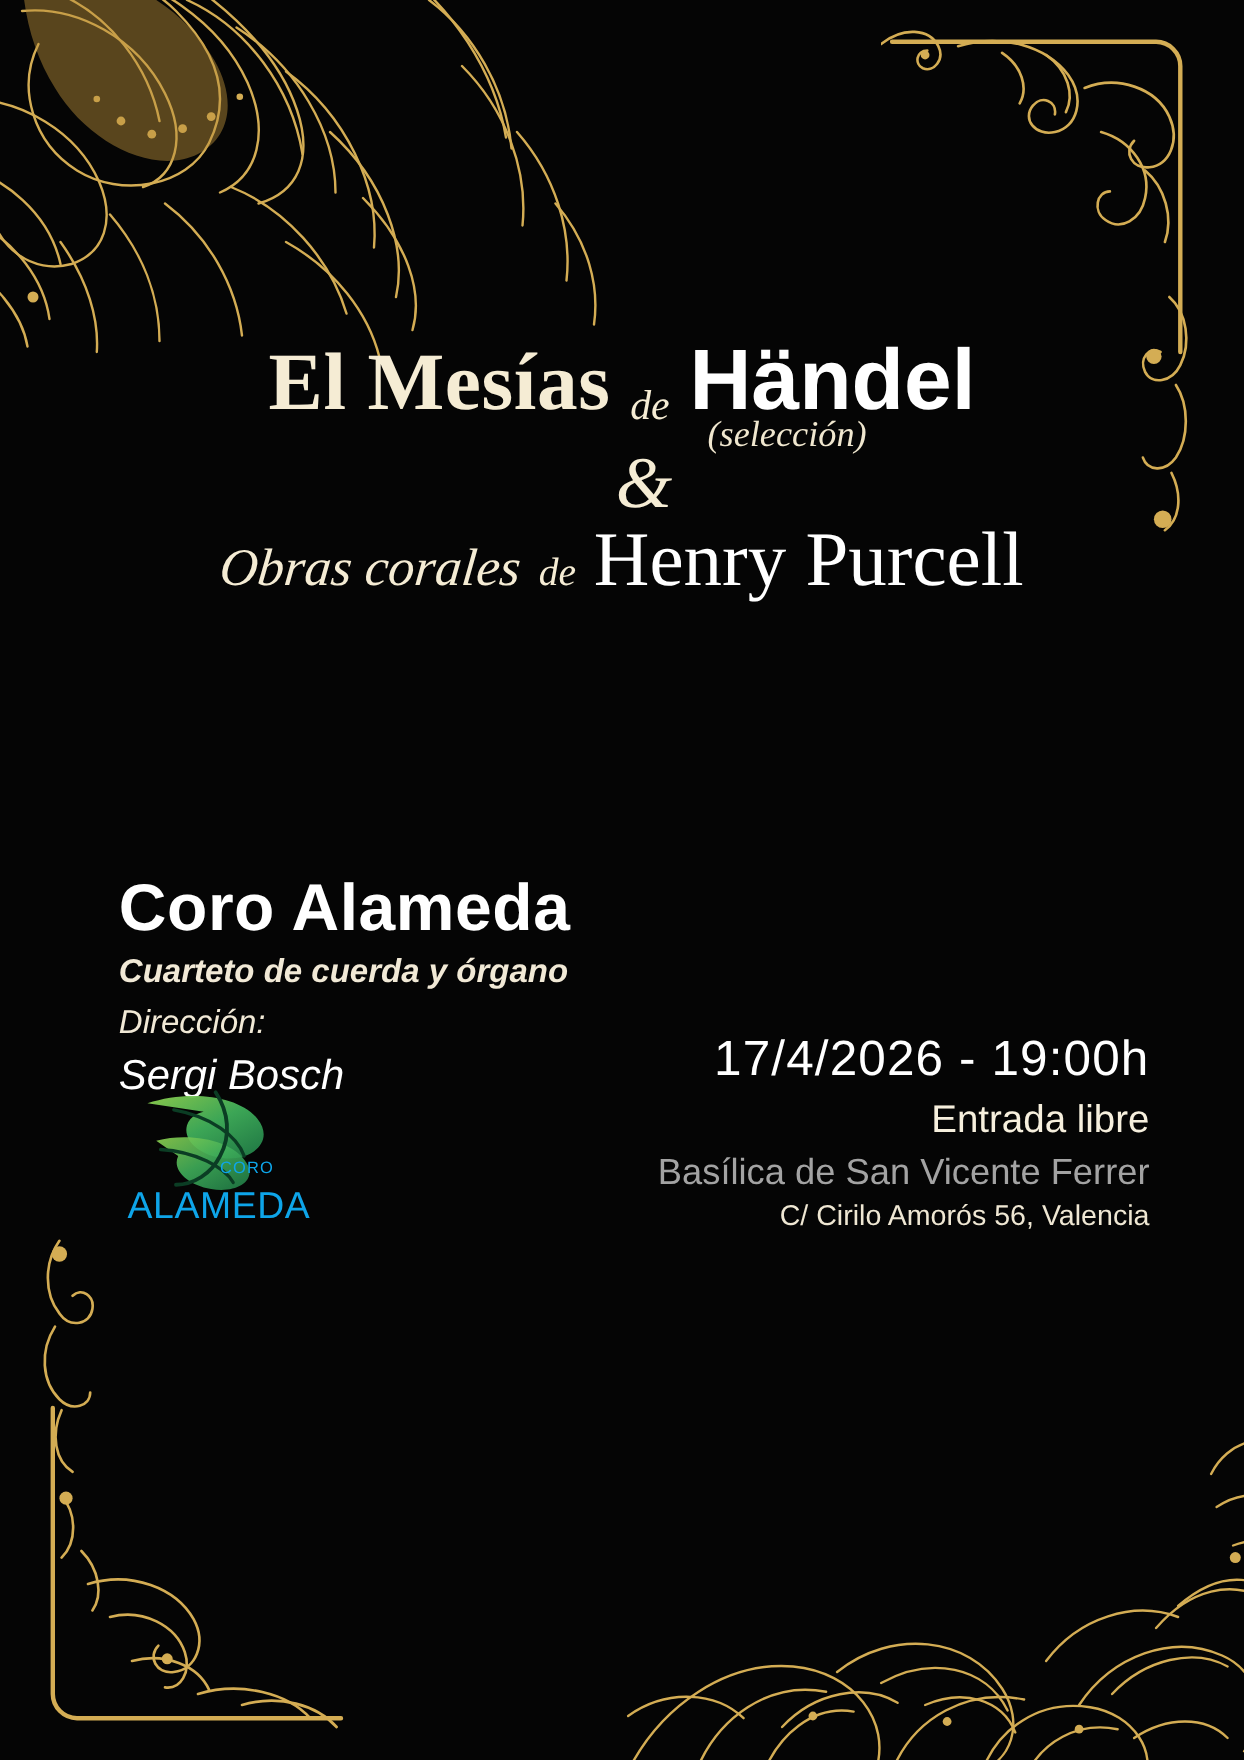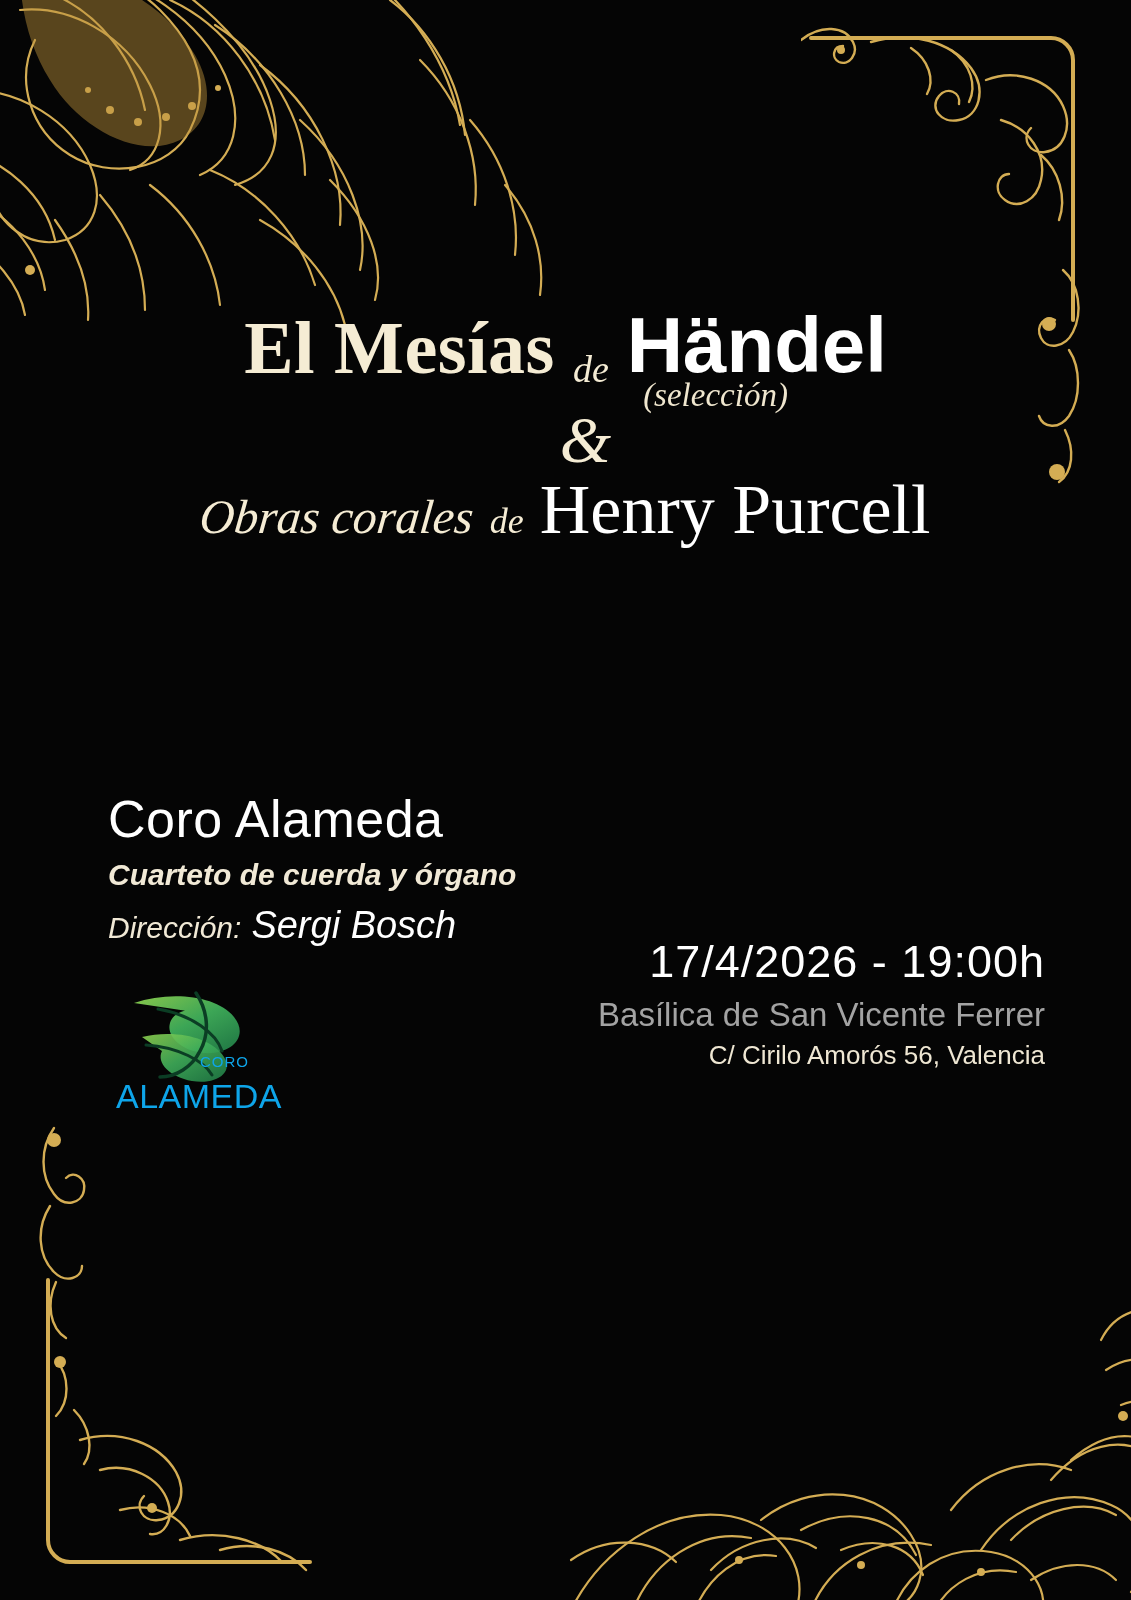--- a/index.html
+++ b/index.html
@@ -112,40 +112,42 @@
   }
 
   
   .performers {
     position: absolute;
     left: 108px;
     top: 790px;
     text-align: left;
   }
   .p-choir {
-    font-size: 52px;
+    font-size: 60px;
     color: #ffffff;
     letter-spacing: 0.5px;
     line-height: 1.15;
+    font-weight: bold;
   }
   .p-ensemble {
     font-size: 30px;
     font-style: italic;
     color: #f1e9d6;
     margin-top: 8px;
     font-weight: bold;
   }
   .p-dir {
     margin-top: 12px;
     font-size: 30px;
     font-style: italic;
     color: #f1e9d6;
     display: flex;
     align-items: baseline;
     gap: 10px;
+    flex-direction: column;
   }
   .p-dir-name {
     font-size: 38px;
     font-style: italic;
     color: #ffffff;
   }
 
   
   .logo {
     position: absolute;
@@ -377,17 +379,18 @@
       <path d="M84 8 C96 26 98 48 88 66 C80 82 64 92 48 92" fill="none" stroke="#0b3d24" stroke-width="3.5" stroke-linecap="round"></path>
     </svg>
   </div>
   <div class="logo-word">
     <span class="logo-small">CORO</span>
     <span class="logo-big">ALAMEDA</span>
   </div>
 
   <div class="details">
     <div class="d-date">17/4/2026 - 19:00h</div>
+    <div class="d-free">Entrada libre</div>
     <div class="d-venue">Basílica de San Vicente Ferrer</div>
     <div class="d-address">C/ Cirilo Amorós 56, Valencia</div>
   </div>
 
 </div>
 
 </body></html>

